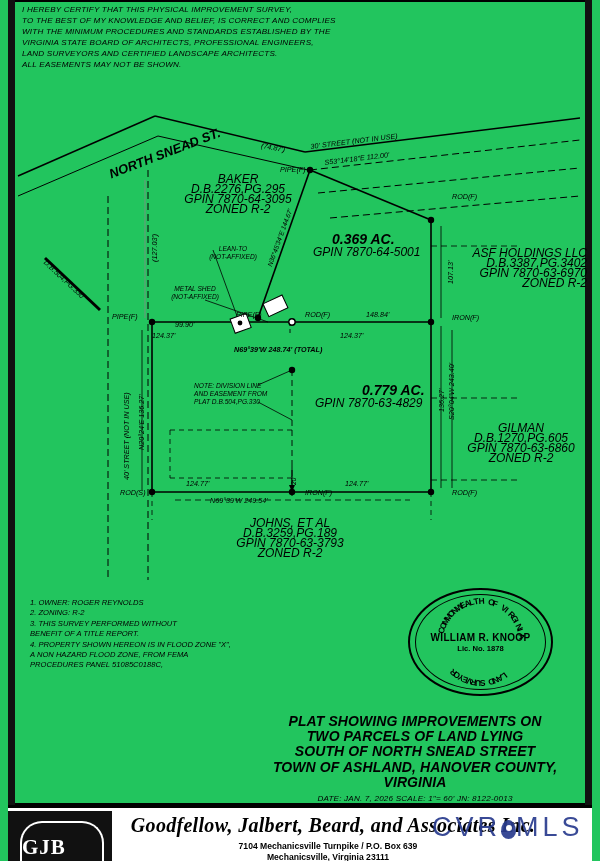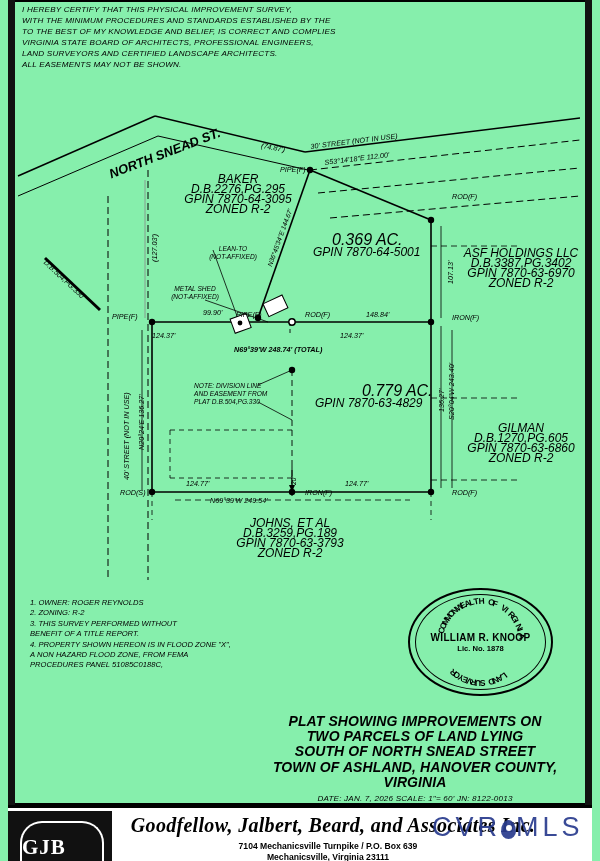--- a/index.html
+++ b/index.html
@@ -1,34 +1,34 @@
 <!DOCTYPE html>
 <html><head>
 <meta charset="utf-8">
 <style>
   html,body{margin:0;padding:0;background:#fff;}
   body{width:600px;height:861px;position:relative;overflow:hidden;
        font-family:"Liberation Sans",sans-serif;color:#000;}
-  #sheet{position:absolute;inset:0;background:#86efac;}
+  #sheet{position:absolute;inset:0;background:#22c55e;}
   
   .edge-bar{position:absolute;top:0;width:7px;height:805px;background:#111;}
   .edge-left{left:8px;}
   .edge-right{left:585px;}
   .hairline{position:absolute;background:#000;}
   .cert{position:absolute;left:22px;top:4px;width:360px;
         font-style:italic;font-size:8.1px;line-height:11.1px;letter-spacing:.2px;}
   .cert div{white-space:nowrap;}
   
   svg#plat{position:absolute;left:0;top:0;}
   .lbl{position:absolute;font-style:italic;font-size:12px;line-height:10px;
        white-space:nowrap;}
   .ctr{text-align:center;}
   .tiny{font-size:6.6px;line-height:8.2px;}
   .small{font-size:7.2px;line-height:9px;}
-  .acre{font-weight:normal;font-style:italic;font-size:16px;}
+  .acre{font-weight:bold;font-style:italic;font-size:14px;}
   .rot-90{transform:rotate(-90deg);transform-origin:0 0;}
   .notes{position:absolute;left:30px;top:598px;font-style:italic;
          font-size:7.6px;line-height:10.4px;}
   .notes div{white-space:nowrap;}
   
   .seal{position:absolute;left:408px;top:588px;width:145px;height:108px;}
   .seal-ring{position:absolute;inset:0;border:2.5px solid #000;border-radius:50%;}
   .seal-ring2{position:absolute;left:7px;top:6px;right:7px;bottom:6px;
               border:1.6px solid #000;border-radius:50%;}
   .seal-name{position:absolute;left:0;right:0;top:44px;text-align:center;
@@ -69,22 +69,22 @@
 
 <div id="sheet">
 
   <div class="edge-bar edge-left"></div>
   <div class="edge-bar edge-right"></div>
   <div class="hairline" style="left:15px;top:0;width:570px;height:2px;"></div>
   <div class="hairline" style="left:15px;top:803px;width:570px;height:2px;"></div>
 
   <div class="cert">
     <div>I HEREBY CERTIFY THAT THIS PHYSICAL IMPROVEMENT SURVEY,</div>
+    <div>TO THE BEST OF MY KNOWLEDGE AND BELIEF, IS CORRECT AND COMPLIES</div>
     <div>WITH THE MINIMUM PROCEDURES AND STANDARDS ESTABLISHED BY THE</div>
-    <div>TO THE BEST OF MY KNOWLEDGE AND BELIEF, IS CORRECT AND COMPLIES</div>
     <div>VIRGINIA STATE BOARD OF ARCHITECTS, PROFESSIONAL ENGINEERS,</div>
     <div>LAND SURVEYORS AND CERTIFIED LANDSCAPE ARCHITECTS.</div>
     <div>ALL EASEMENTS MAY NOT BE SHOWN.</div>
   </div>
 
   <svg id="plat" width="600" height="600">
 
     <line x1="18" y1="176" x2="155" y2="116" stroke="#000" stroke-width="1.5"></line>
     <line x1="155" y1="116" x2="305" y2="152" stroke="#000" stroke-width="1.5"></line>
     <line x1="305" y1="152" x2="580" y2="118" stroke="#000" stroke-width="1.5"></line>
@@ -160,21 +160,21 @@
 
   <div class="lbl small" style="left:48px;top:258px;transform:rotate(43deg);transform-origin:0 0;">D.B.504,PG.330</div>
 
   <div class="lbl ctr" style="left:168px;top:174px;width:140px;">
     <div>BAKER</div>
     <div>D.B.2276,PG.295</div>
     <div>GPIN  7870-64-3095</div>
     <div>ZONED  R-2</div>
   </div>
 
-  <div class="lbl ctr" style="left:455px;top:248px;width:132px;">
+  <div class="lbl ctr" style="left:455px;top:248px;width:132px;text-align:right;">
     <div>ASF HOLDINGS LLC</div>
     <div>D.B.3387,PG.3402</div>
     <div>GPIN  7870-63-6970</div>
     <div>ZONED  R-2</div>
   </div>
 
   <div class="lbl ctr" style="left:455px;top:423px;width:132px;">
     <div>GILMAN</div>
     <div>D.B.1270,PG.605</div>
     <div>GPIN  7870-63-6860</div>
@@ -196,21 +196,21 @@
 
   <div class="lbl small" style="left:324px;top:158px;transform:rotate(-7deg);transform-origin:0 0;">S53°14'18"E 112.00'</div>
   <div class="lbl small" style="left:262px;top:141px;transform:rotate(10deg);transform-origin:0 0;">(74.87')</div>
   <div class="lbl tiny" style="left:266px;top:265px;transform:rotate(-70deg);transform-origin:0 0;">N36°45'34"E  144.67'</div>
   <div class="lbl small rot-90" style="left:150px;top:262px;">(127.03')</div>
   <div class="lbl small rot-90" style="left:446px;top:284px;">107.13'</div>
   <div class="lbl small rot-90" style="left:447px;top:420px;">S20°04'W  243.40'</div>
   <div class="lbl small rot-90" style="left:437px;top:412px;">136.27'</div>
   <div class="lbl small rot-90" style="left:137px;top:450px;">N20°24'E  136.27'</div>
 
-  <div class="lbl small" style="left:175px;top:308px;margin-left:28px;">99.90'</div>
+  <div class="lbl small" style="left:175px;top:320px;">99.90'</div>
   <div class="lbl small" style="left:152px;top:331px;">124.37'</div>
   <div class="lbl small" style="left:366px;top:310px;">148.84'</div>
   <div class="lbl small" style="left:340px;top:331px;">124.37'</div>
   <div class="lbl small" style="left:234px;top:345px;font-weight:bold;">N69°39'W  248.74'  (TOTAL)</div>
 
   <div class="lbl small" style="left:186px;top:479px;">124.77'</div>
   <div class="lbl small" style="left:345px;top:479px;">124.77'</div>
   <div class="lbl small" style="left:210px;top:496px;">N69°39'W  249.54'</div>
   <div class="lbl tiny rot-90" style="left:290px;top:485px;">20'</div>
 

